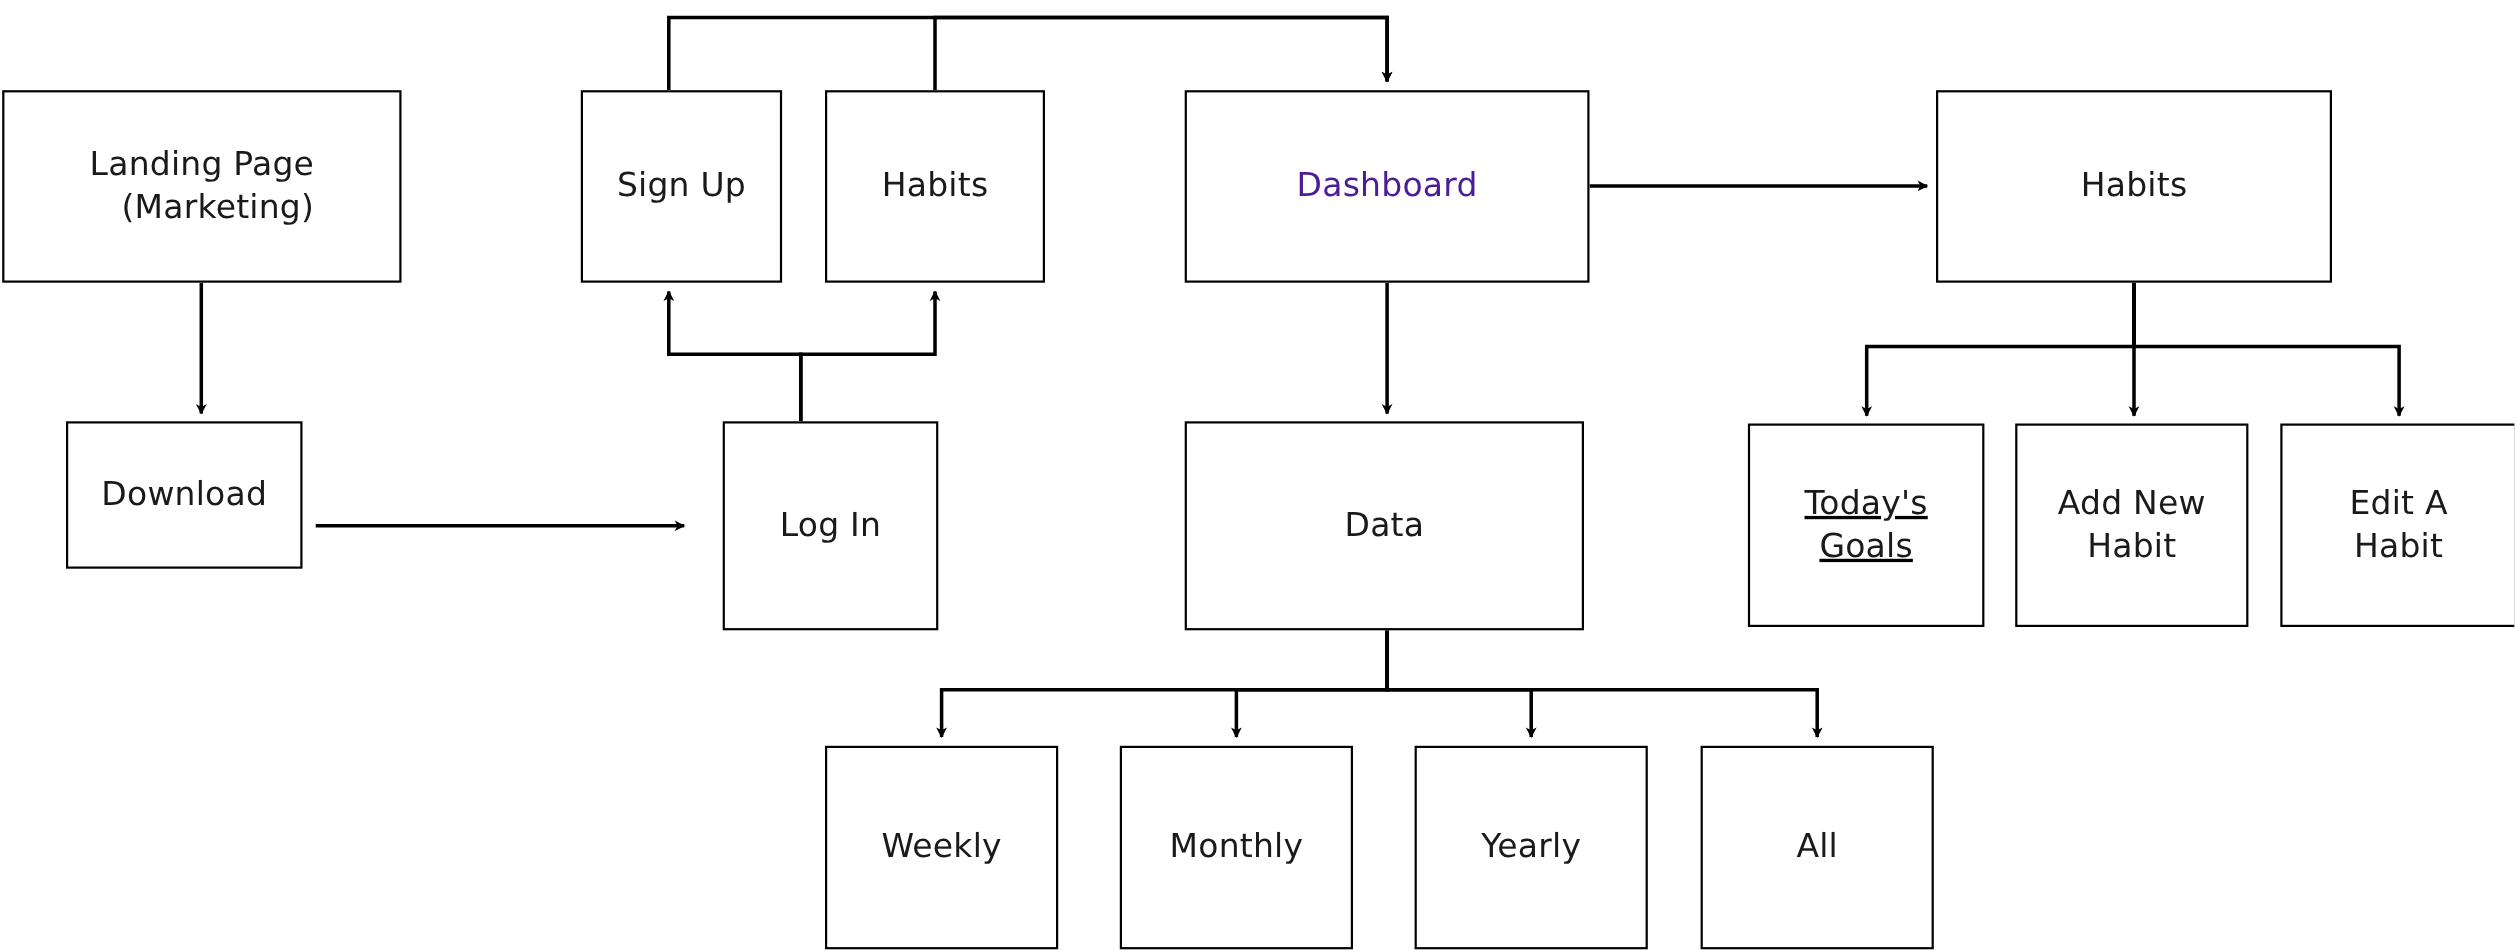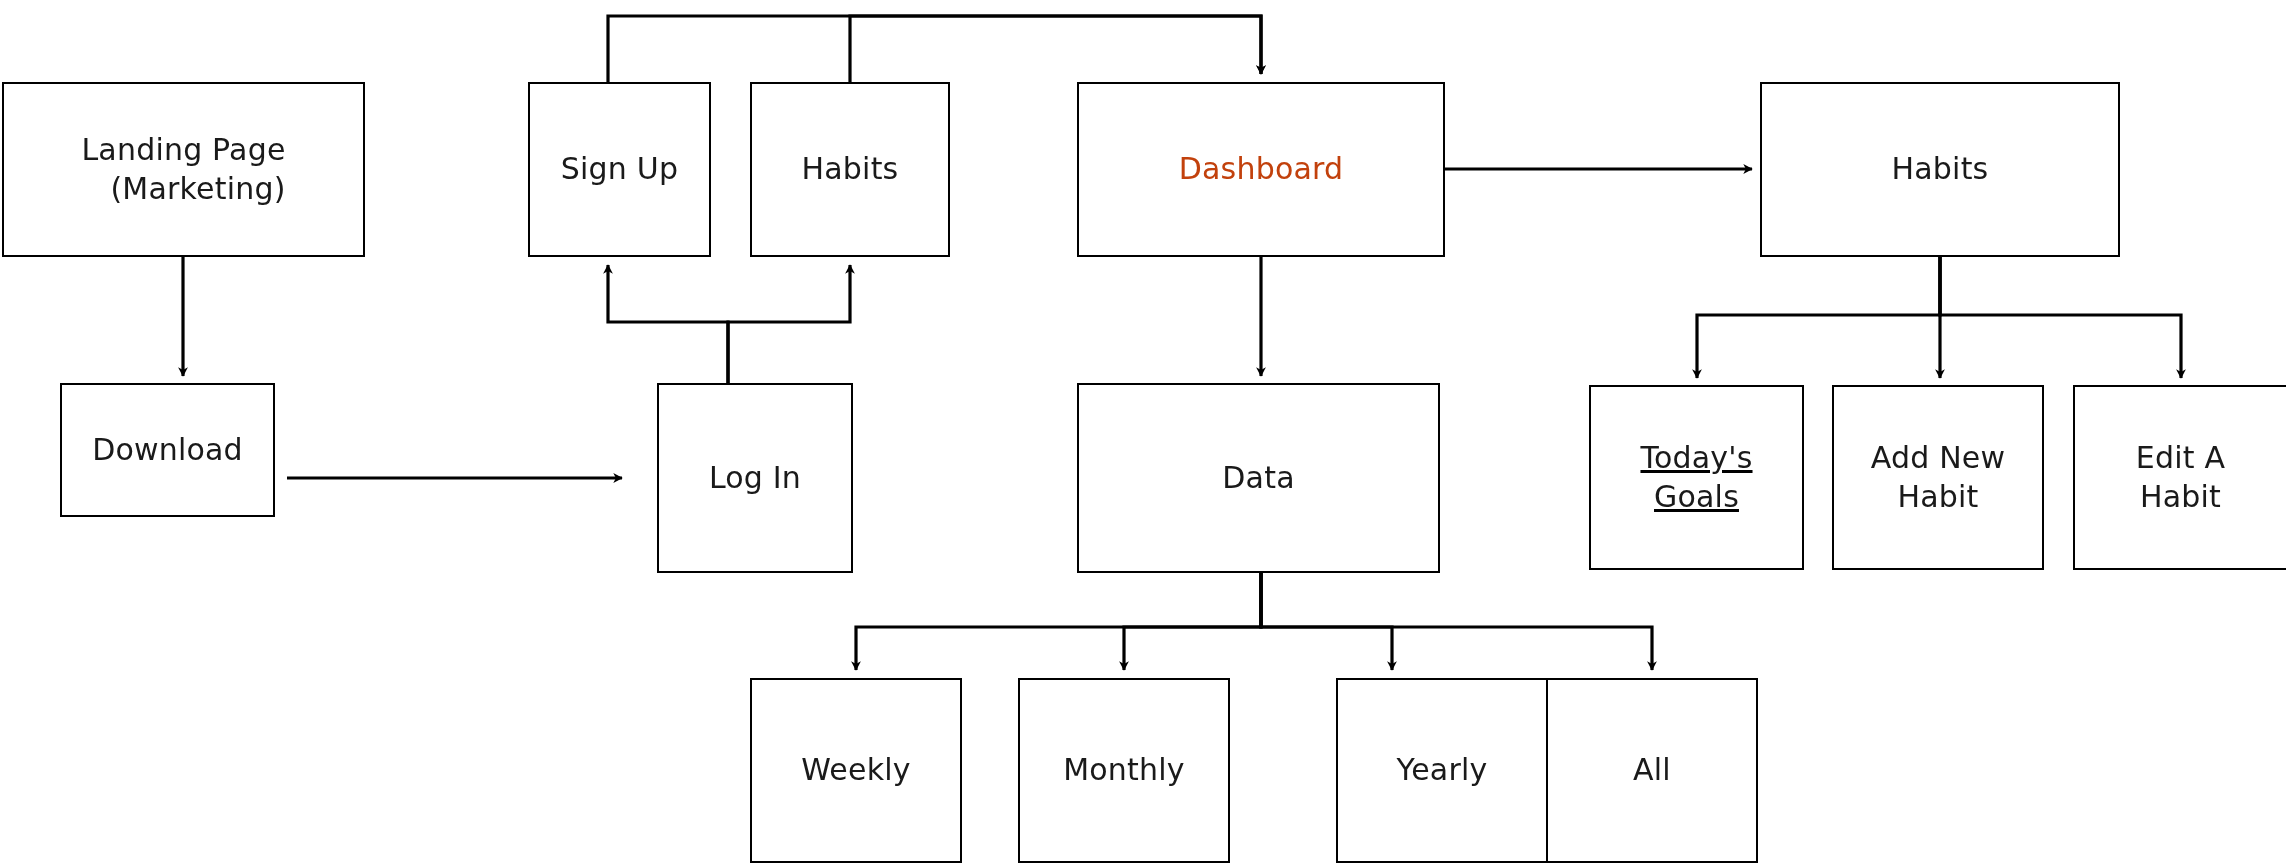--- a/index.html
+++ b/index.html
@@ -82,21 +82,21 @@
         <span class="node-label" style="color: rgb(26, 26, 26);">Landing Page
 (Marketing)</span>
       </div>
       <div class="node" style="left: 528px; top: 82px; width: 183px; height: 175px; border-color: rgb(0, 0, 0);">
         <span class="node-label" style="color: rgb(26, 26, 26);">Sign Up</span>
       </div>
       <div class="node" style="left: 750px; top: 82px; width: 200px; height: 175px; border-color: rgb(0, 0, 0);">
         <span class="node-label" style="color: rgb(26, 26, 26);">Habits</span>
       </div>
       <div class="node" style="left: 1077px; top: 82px; width: 368px; height: 175px; border-color: rgb(0, 0, 0);">
-        <span class="node-label" style="color: #c2410c;">Dashboard</span>
+        <span class="node-label" style="color: #4c1d95;">Dashboard</span>
       </div>
       <div class="node" style="left: 1760px; top: 82px; width: 360px; height: 175px; border-color: rgb(0, 0, 0);">
         <span class="node-label" style="color: rgb(26, 26, 26);">Habits</span>
       </div>
       <div class="node" style="left: 60px; top: 383px; width: 215px; height: 134px; border-color: rgb(0, 0, 0);">
         <span class="node-label" style="color: rgb(26, 26, 26);">Download</span>
       </div>
       <div class="node" style="left: 630px; top: 383px; width: 196px; height: 190px; border-color: rgb(0, 0, 0); margin-left: 27px;">
         <span class="node-label" style="color: rgb(26, 26, 26);">Log In</span>
       </div>
@@ -114,21 +114,21 @@
       <div class="node" style="left: 2073px; top: 385px; width: 215px; height: 185px; border-color: rgb(0, 0, 0);">
         <span class="node-label" style="color: rgb(26, 26, 26);">Edit A
 Habit</span>
       </div>
       <div class="node" style="left: 750px; top: 678px; width: 212px; height: 185px; border-color: rgb(0, 0, 0);">
         <span class="node-label" style="color: rgb(26, 26, 26);">Weekly</span>
       </div>
       <div class="node" style="left: 1018px; top: 678px; width: 212px; height: 185px; border-color: rgb(0, 0, 0);">
         <span class="node-label" style="color: rgb(26, 26, 26);">Monthly</span>
       </div>
-      <div class="node" style="left: 1336px; top: 678px; width: 212px; height: 185px; border-color: rgb(0, 0, 0);">
+      <div class="node" style="left: 1286px; top: 678px; width: 212px; height: 185px; border-color: rgb(0, 0, 0);">
         <span class="node-label" style="color: rgb(26, 26, 26);">Yearly</span>
       </div>
       <div class="node" style="left: 1546px; top: 678px; width: 212px; height: 185px; border-color: rgb(0, 0, 0);">
         <span class="node-label" style="color: rgb(26, 26, 26);">All</span>
       </div>
     </div>
 
 </div>
 
 </body></html>

